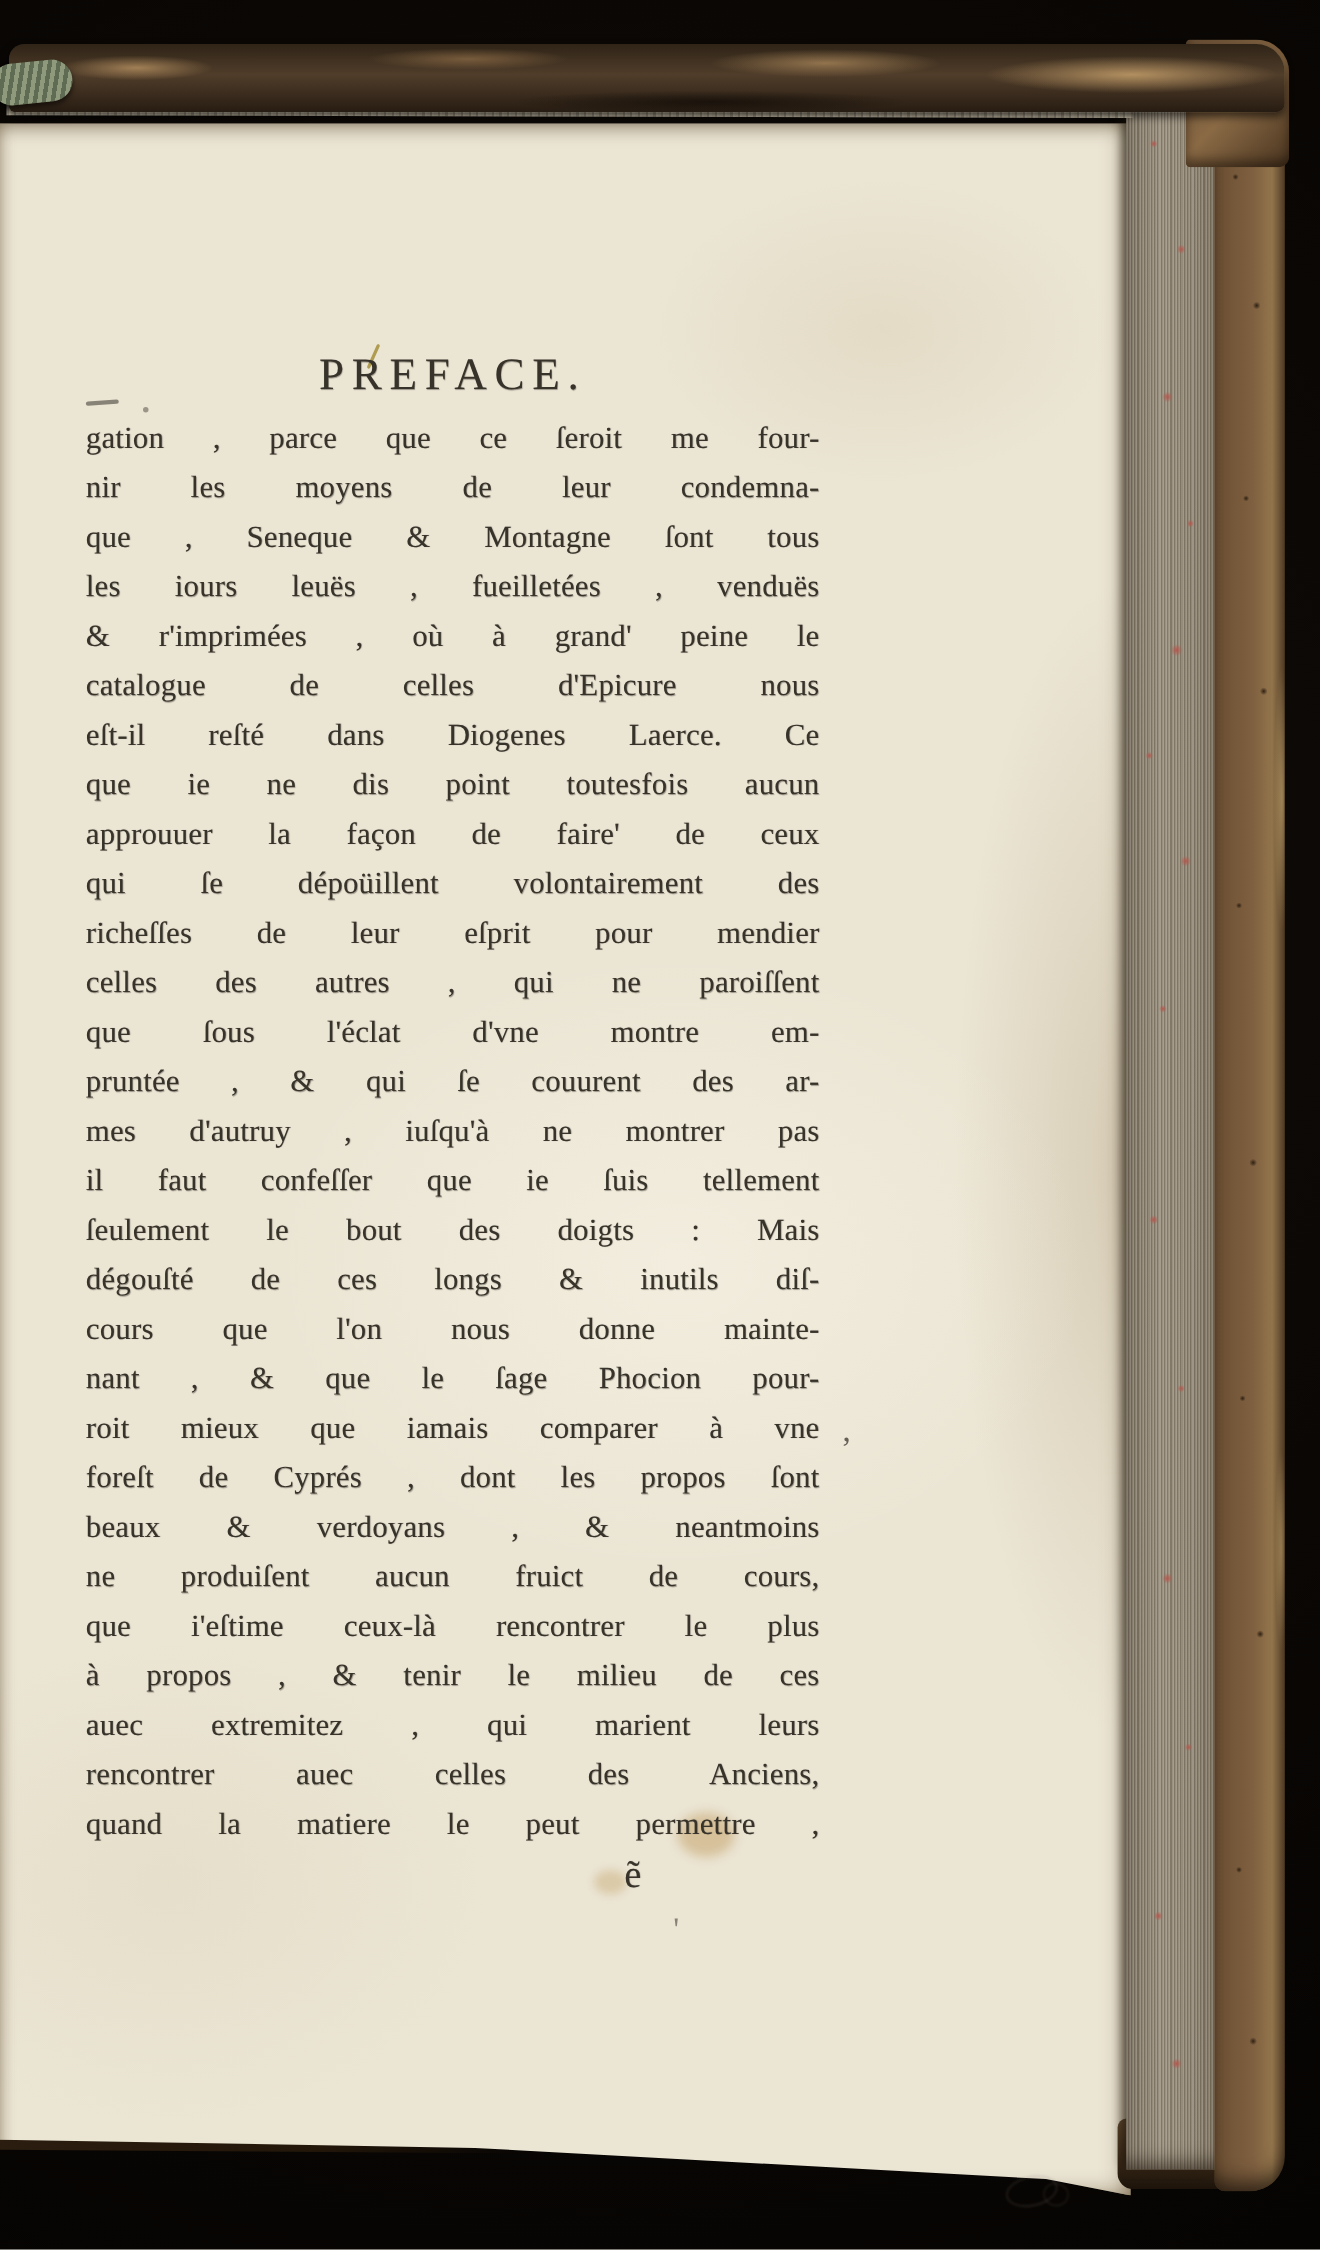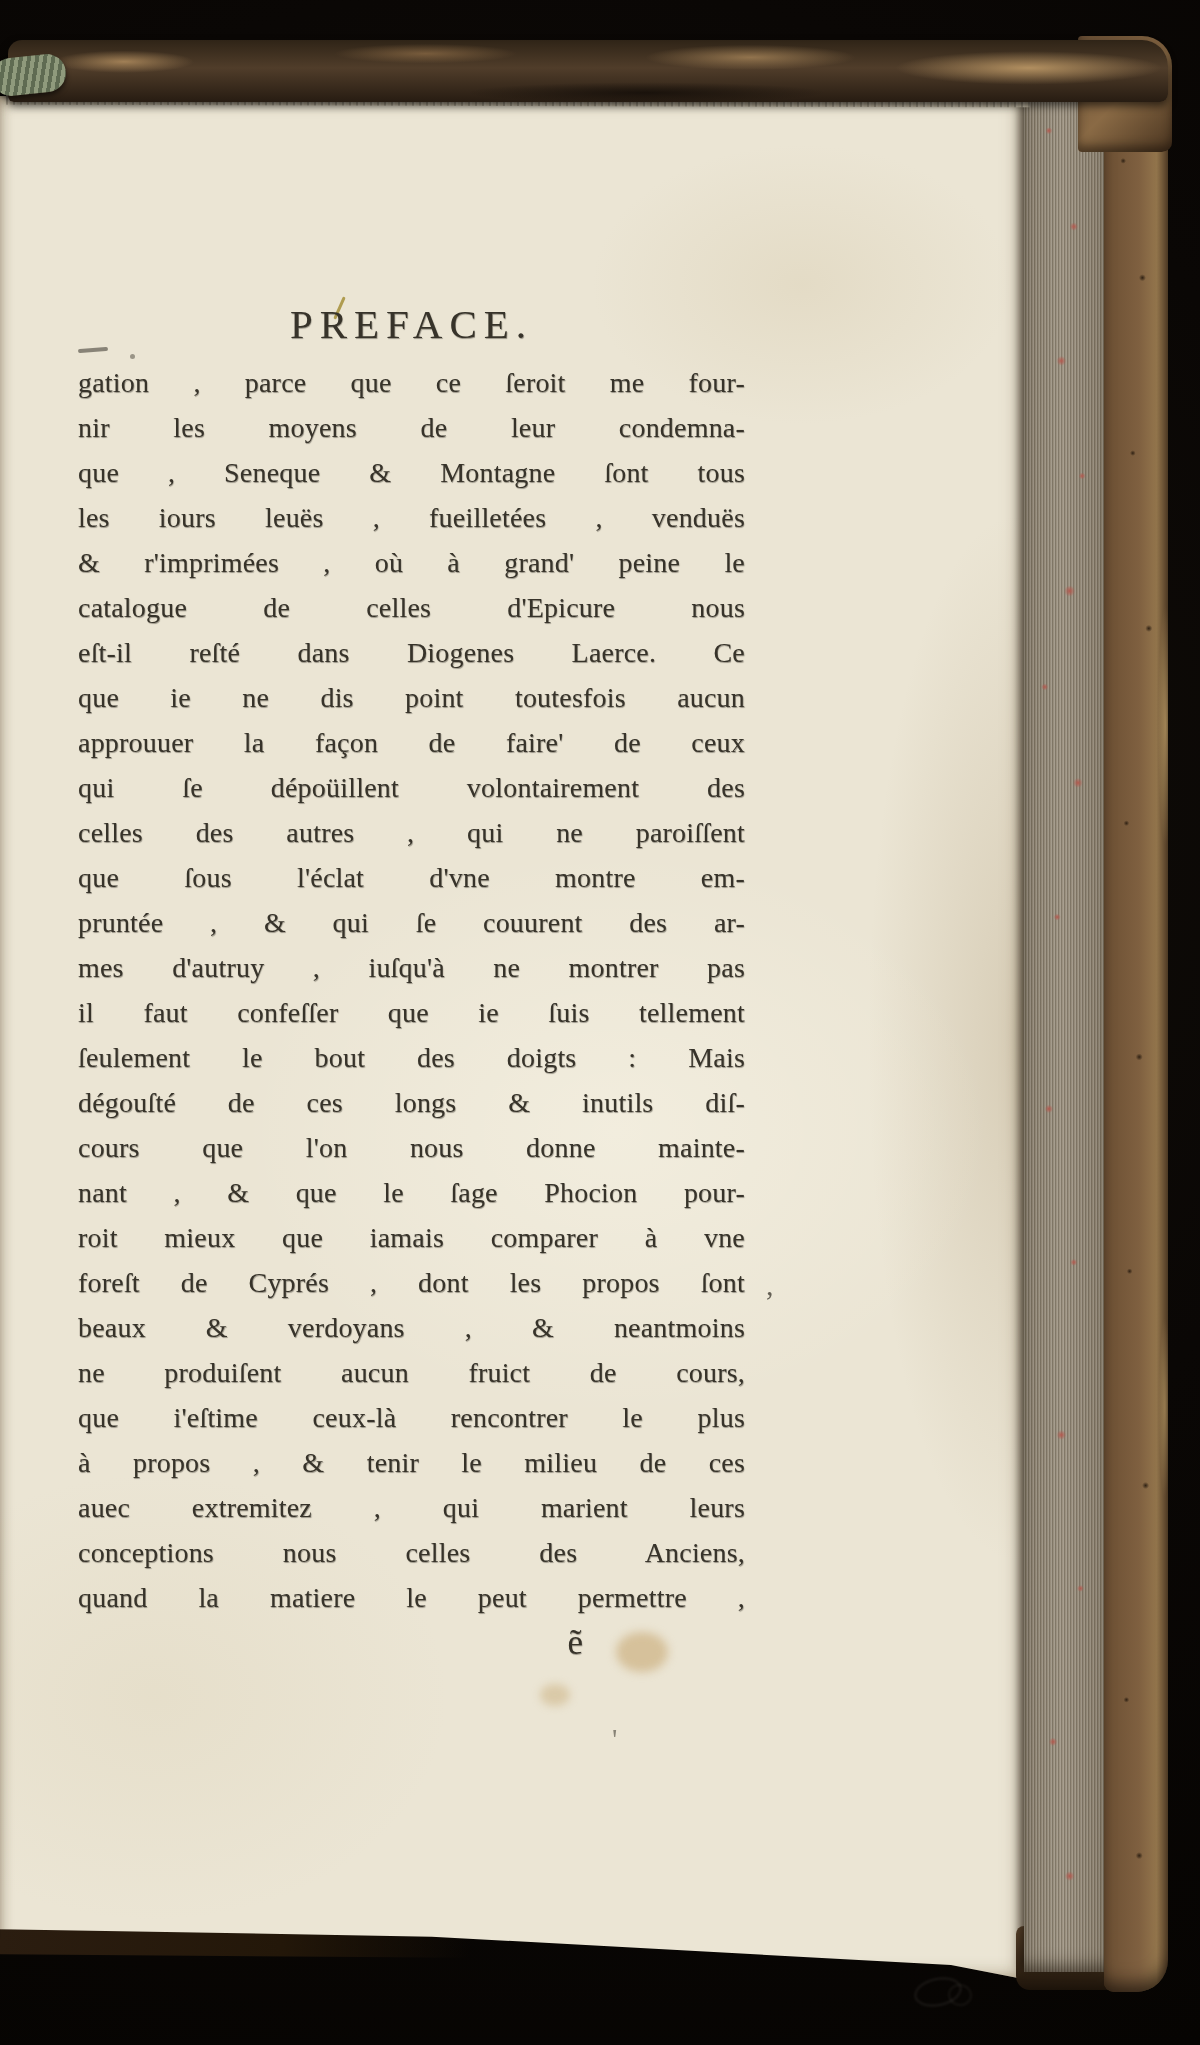--- a/index.html
+++ b/index.html
@@ -17,21 +17,21 @@
   }
   .layer{position:absolute;}
 
   
   .bottom-board{
     left:0px; top:1930px; width:470px; height:26px;
     background:linear-gradient(90deg,#2b1d10 0%,#231709 60%,rgba(20,12,5,0) 100%);
     transform:rotate(0.4deg);
   }
   .paper{
-    left:0px; top:96px; width:1028px; height:1884px;
+    left:0px; top:112px; width:1028px; height:1884px;
     background-color:var(--paper);
     background-image:
       radial-gradient(ellipse 300px 200px at 78% 10%, rgba(205,190,155,0.25), transparent 70%),
       radial-gradient(ellipse 420px 320px at 15% 85%, rgba(210,198,165,0.20), transparent 70%),
       radial-gradient(ellipse 500px 380px at 60% 55%, rgba(255,252,240,0.35), transparent 75%),
       radial-gradient(ellipse 200px 700px at 99% 50%, rgba(170,150,115,0.30), transparent 75%);
     box-shadow:
       inset 0 10px 16px -6px rgba(95,80,55,0.55),
       inset -14px 0 20px -8px rgba(110,90,60,0.55),
       inset 0 -12px 18px -8px rgba(110,90,60,0.45),
@@ -182,37 +182,38 @@
         <div class="line">gation , parce que ce ſeroit me four-</div>
         <div class="line">nir les moyens de leur condemna-</div>
         <div class="line">que , Seneque &amp; Montagne ſont tous</div>
         <div class="line">les iours leuës , fueilletées , venduës</div>
         <div class="line">&amp; r'imprimées , où à grand' peine le</div>
         <div class="line">catalogue de celles d'Epicure nous</div>
         <div class="line">eſt-il reſté dans Diogenes Laerce. Ce</div>
         <div class="line">que ie ne dis point toutesfois aucun</div>
         <div class="line">approuuer la façon de faire' de ceux</div>
         <div class="line">qui ſe dépoüillent volontairement des</div>
+        <div class="line">richeſſes de leur eſprit pour mendier</div>
         <div class="line">celles des autres , qui ne paroiſſent</div>
         <div class="line">que ſous l'éclat d'vne montre em-</div>
         <div class="line">pruntée , &amp; qui ſe couurent des ar-</div>
         <div class="line">mes d'autruy , iuſqu'à ne montrer pas</div>
         <div class="line">il faut confeſſer que ie ſuis tellement</div>
         <div class="line">ſeulement le bout des doigts : Mais</div>
         <div class="line">dégouſté de ces longs &amp; inutils diſ-</div>
         <div class="line">cours que l'on nous donne mainte-</div>
         <div class="line">nant , &amp; que le ſage Phocion pour-</div>
         <div class="line">roit mieux que iamais comparer à vne</div>
         <div class="line">foreſt de Cyprés , dont les propos ſont</div>
         <div class="line">beaux &amp; verdoyans , &amp; neantmoins</div>
         <div class="line">ne produiſent aucun fruict de cours,</div>
         <div class="line">que i'eſtime ceux-là rencontrer le plus</div>
         <div class="line">à propos , &amp; tenir le milieu de ces</div>
         <div class="line">auec extremitez , qui marient leurs</div>
-        <div class="line">conceptions nous celles des Anciens,</div>
+        <div class="line">rencontrer auec celles des Anciens,</div>
         <div class="line">quand la matiere le peut permettre ,</div>
       </div>
     <div class="catchword">ẽ</div>
   </div>
 
   <div class="layer margin-comma">,</div>
   <div class="layer margin-apostrophe">'</div>
 </div>
 
 <div class="layer corner-br"></div>

